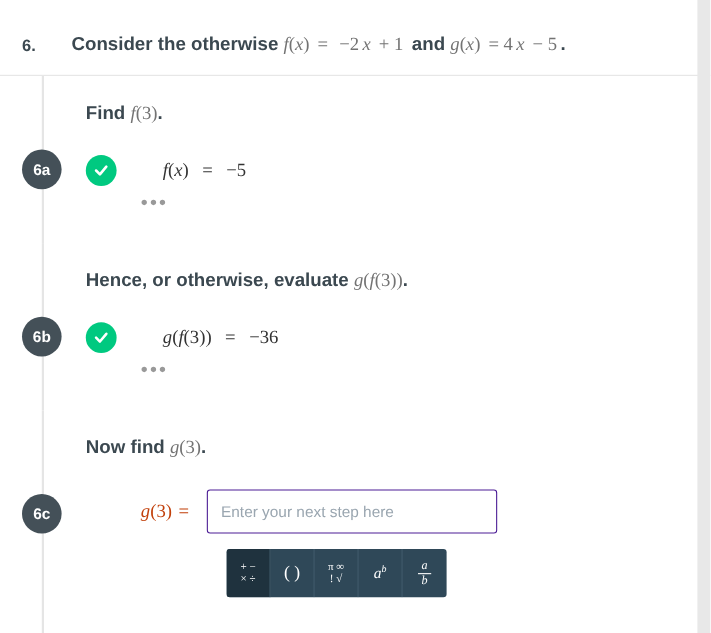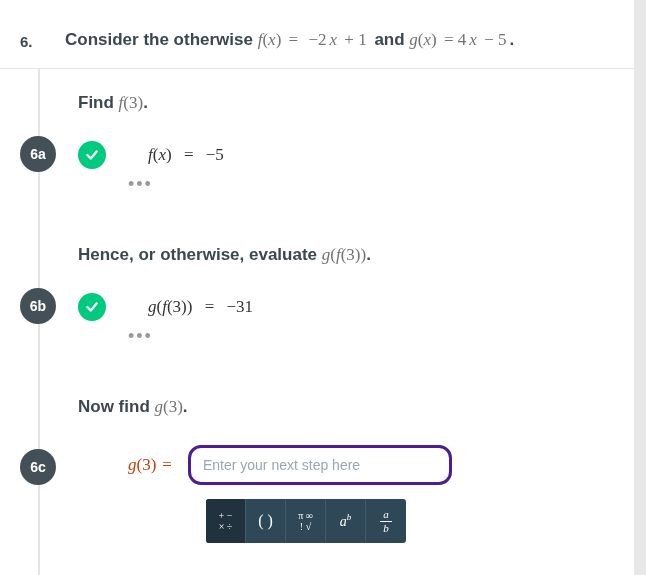--- a/index.html
+++ b/index.html
@@ -22,21 +22,21 @@
 .answer-row { display: flex; align-items: center; margin-bottom: 6px; gap: 20px; }
 .check-badge { width: 28px; height: 28px; border-radius: 50%; background: #00c980; display: flex; align-items: center; justify-content: center; margin-right: 22px; flex-shrink: 0; }
 .check-badge svg { width: 14px; height: 14px; }
 .ans-math { font-family: Georgia,'Times New Roman',serif; font-style: italic; font-size: 17px; color: #333; }
 .ans-math .eq { font-style: normal; padding: 0 8px; }
 .dots { color: #999; font-size: 18px; letter-spacing: 2px; margin-left: 50px; line-height: 1; padding-bottom: 28px; }
 
 .input-row { display: flex; align-items: center; margin-left: 50px; margin-bottom: 14px; }
 .input-prefix { font-family: Georgia,'Times New Roman',serif; font-style: italic; font-size: 17px; color: #c2410c; margin-right: 10px; }
 .input-prefix .eq { font-style: normal; padding: 0 6px; }
-.step-input { width: 264px; height: 40px; border: 3px solid #4c1d95; border-radius: 13px; padding: 0 12px; font-size: 14px; color: #333; outline: none; }
+.step-input { width: 264px; height: 40px; border: 1px solid #4c1d95; border-radius: 3px; padding: 0 12px; font-size: 14px; color: #333; outline: none; }
 .step-input::placeholder { color: #9aa6b0; }
 
 .toolbar { display: flex; margin-left: 128px; background: #2f4858; border-radius: 3px; overflow: hidden; width: fit-content; }
 .tool-btn { width: 40px; height: 44px; display: flex; align-items: center; justify-content: center; color: #fff; font-family: Georgia,'Times New Roman',serif; border-right: 1px solid #415a6b; cursor: pointer; font-size: 14px; }
 .tool-btn:last-child { border-right: none; }
 .tool-btn.active { background: #1f323e; }
 .tool-btn sup { font-size: 9px; }
 .frac { display: inline-flex; flex-direction: column; align-items: center; font-style: italic; font-size: 11px; line-height: 1.1; }
 .frac .num { border-bottom: 1px solid #fff; padding: 0 3px; }
 .frac .den { padding: 0 3px; }
@@ -95,21 +95,21 @@
       </div>
       <div class="answer-row">
         <div class="check-badge">
           <svg viewBox="0 0 24 24" fill="none" stroke="#fff" stroke-width="4" stroke-linecap="round" stroke-linejoin="round">
               <polyline points="4,12 10,18 20,6"></polyline>
             </svg>
         </div>
         <div class="ans-math">
           <span>g<span style="font-style:normal">(</span>f<span style="font-style:normal">(3))</span></span>
           <span class="eq">=</span>
-          <span style="font-style:normal">−31</span>
+          <span style="font-style:normal">−36</span>
         </div>
       </div>
       <div class="dots">•••</div>
     </div>
   </div>
 
   <div class="subpart" style="padding-bottom:60px;">
     <div class="timeline"></div>
     <div class="sub-badge">6c</div>
     <div class="sub-body">

